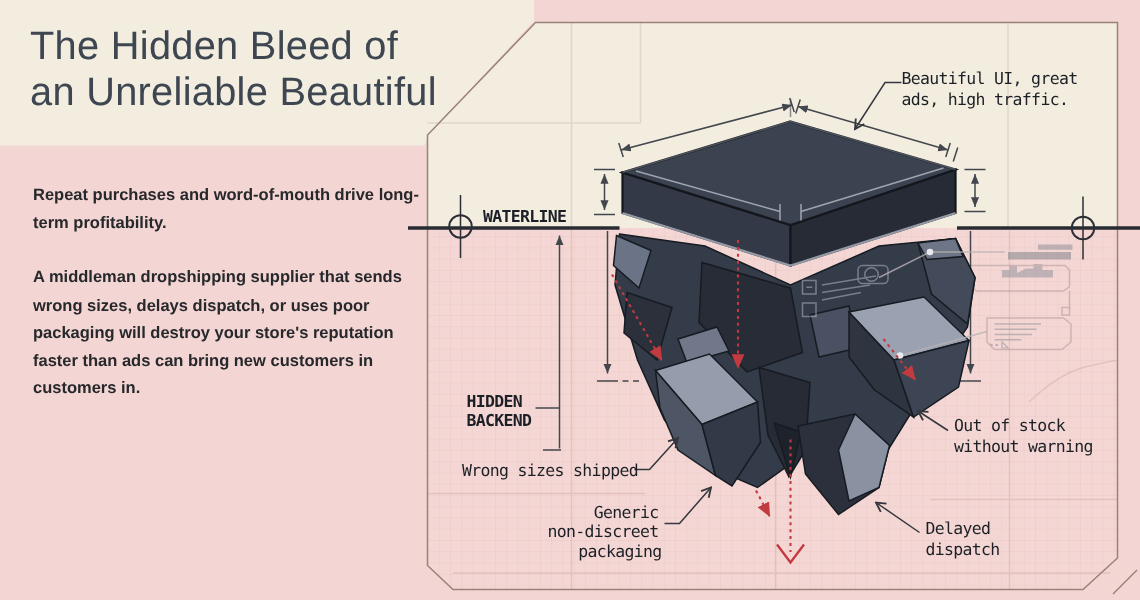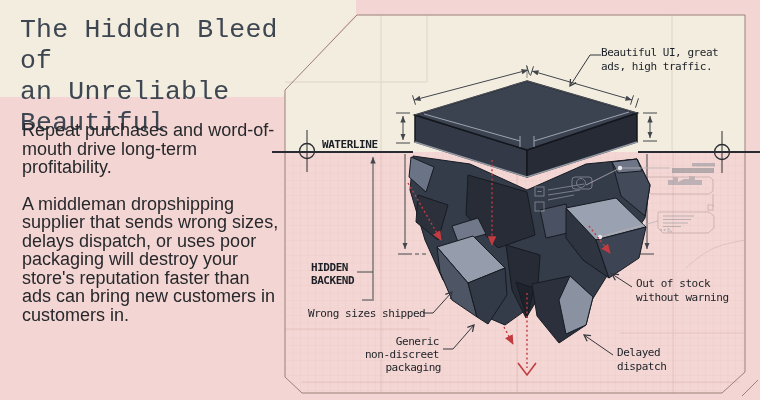--- a/index.html
+++ b/index.html
@@ -1,24 +1,24 @@
 <!DOCTYPE html>
 <html><head>
 <meta charset="utf-8">
 <style>
   html,body{margin:0;padding:0;}
   body{width:760px;height:400px;overflow:hidden;background:#f3d5d3;}
   #stage{position:relative;width:760px;height:400px;font-family:"Liberation Sans",sans-serif;}
   #scene{position:absolute;left:0;top:0;}
   .overlay{position:absolute;left:0;top:0;width:760px;height:400px;pointer-events:none;}
   .title{position:absolute;left:20px;top:15px;width:300px;
-    font-family:Liberation Mono, monospace;
+    font-family:Liberation Sans, sans-serif;
     font-size:26.5px;line-height:31px;color:#3d4651;letter-spacing:0.2px;}
   .intro{position:absolute;left:22px;top:121px;width:258px;color:#26282b;
-    font-size:18px;line-height:18.5px;}
+    font-size:11px;line-height:18.5px;font-weight:bold;}
   .intro p{margin:0 0 18px 0;white-space:pre-line;}
   .mono{font-family:"DejaVu Sans Mono","Liberation Mono",monospace;
     font-size:11px;letter-spacing:-0.45px;fill:#1c2026;}
   .monobold{font-weight:bold;}
   .dim{stroke:#43464d;stroke-width:1;fill:none;}
   .leader{stroke:#34373d;stroke-width:1;fill:none;}
   .red{stroke:#c23b41;stroke-width:1.4;fill:none;stroke-dasharray:2 2.6;}
   .rock{stroke:#171b22;stroke-width:1;}
   .ghost{opacity:0.55;}
 </style>

